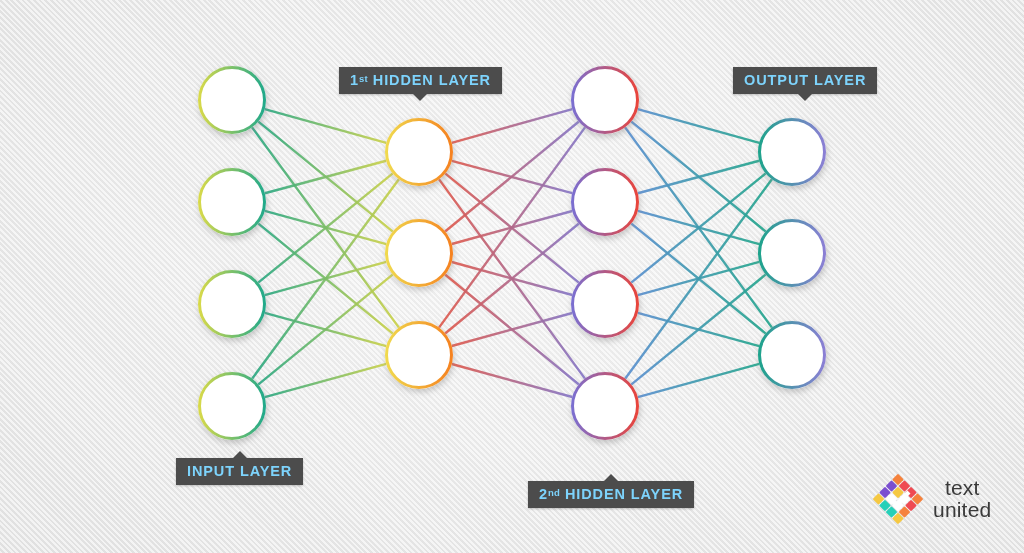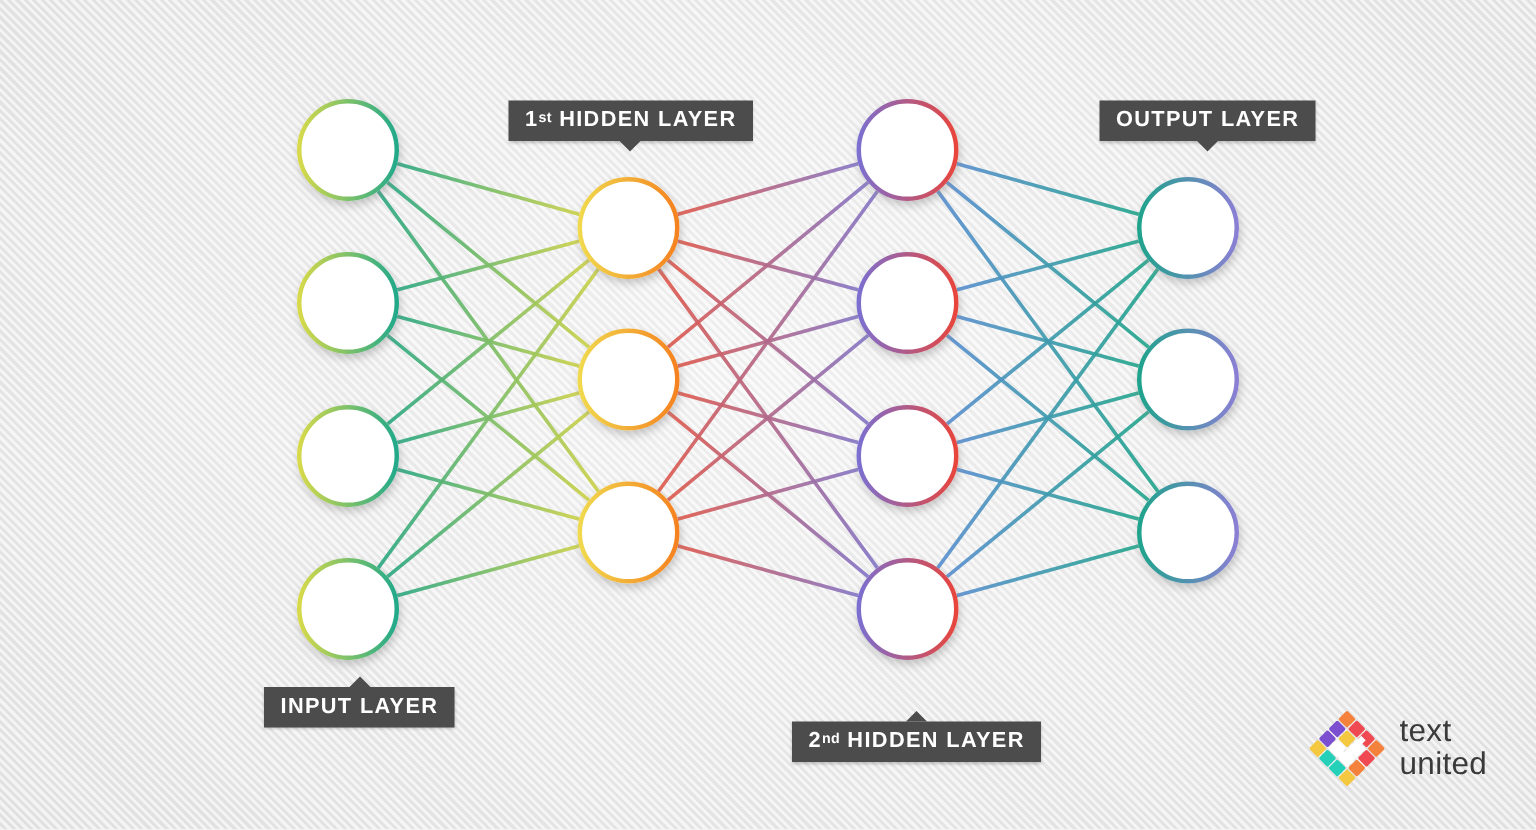--- a/index.html
+++ b/index.html
@@ -27,21 +27,21 @@
   #net-svg {
     position: absolute;
     left: 0;
     top: 0;
     width: 1024px;
     height: 553px;
   }
   .layer-label {
     position: absolute;
     background: #4c4c4c;
-    color: #ffffff;
+    color: #7dd3fc;
     font-family: "Liberation Sans", sans-serif;
     font-size: 14.5px;
     font-weight: bold;
     letter-spacing: 0.9px;
     padding: 6px 11px 6px 11px;
     white-space: nowrap;
     box-shadow: 0 1px 2px rgba(0,0,0,0.22);
     line-height: 1.05;
   }
   .layer-label sup {
@@ -77,20 +77,21 @@
 
   #logo {
     position: absolute;
     left: 872px;
     top: 470px;
     width: 145px;
     height: 58px;
     display: flex;
     align-items: center;
     gap: 9px;
+    text-align: center;
   }
   #logo-mark {
     width: 52px;
     height: 52px;
     flex: 0 0 52px;
   }
   #logo-text {
     font-family: "Liberation Sans", sans-serif;
     font-size: 21px;
     line-height: 1.05;

